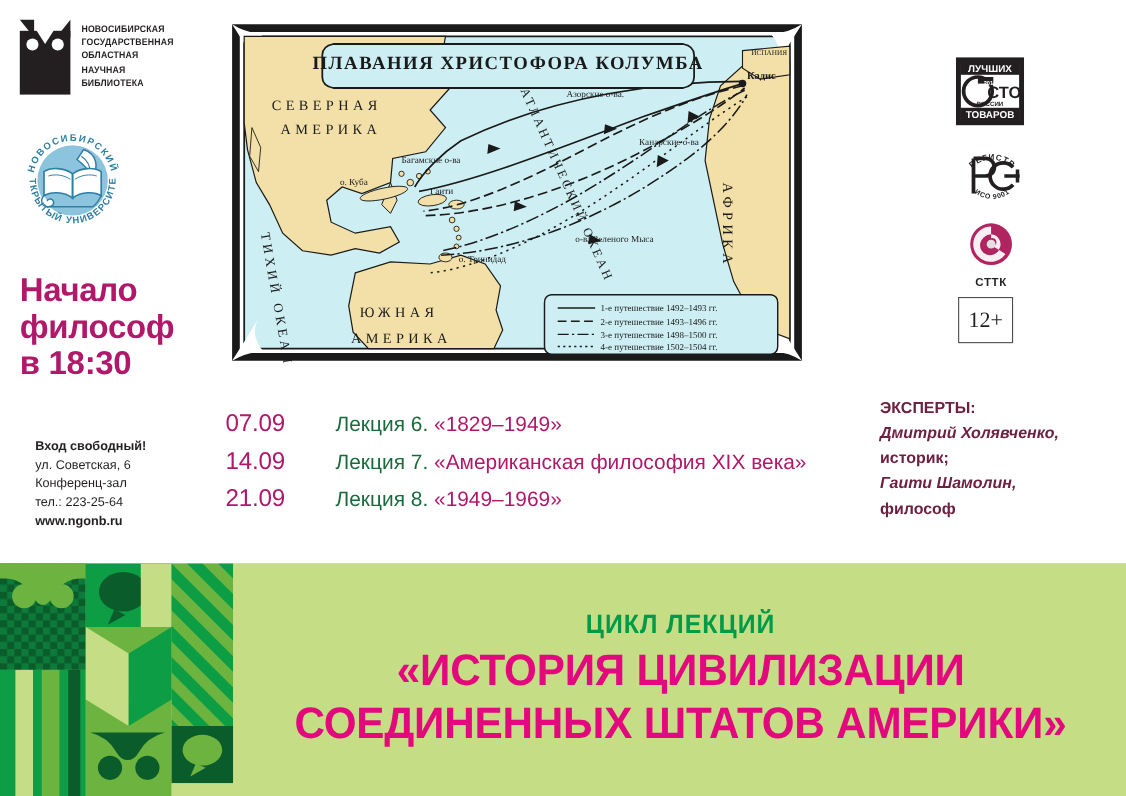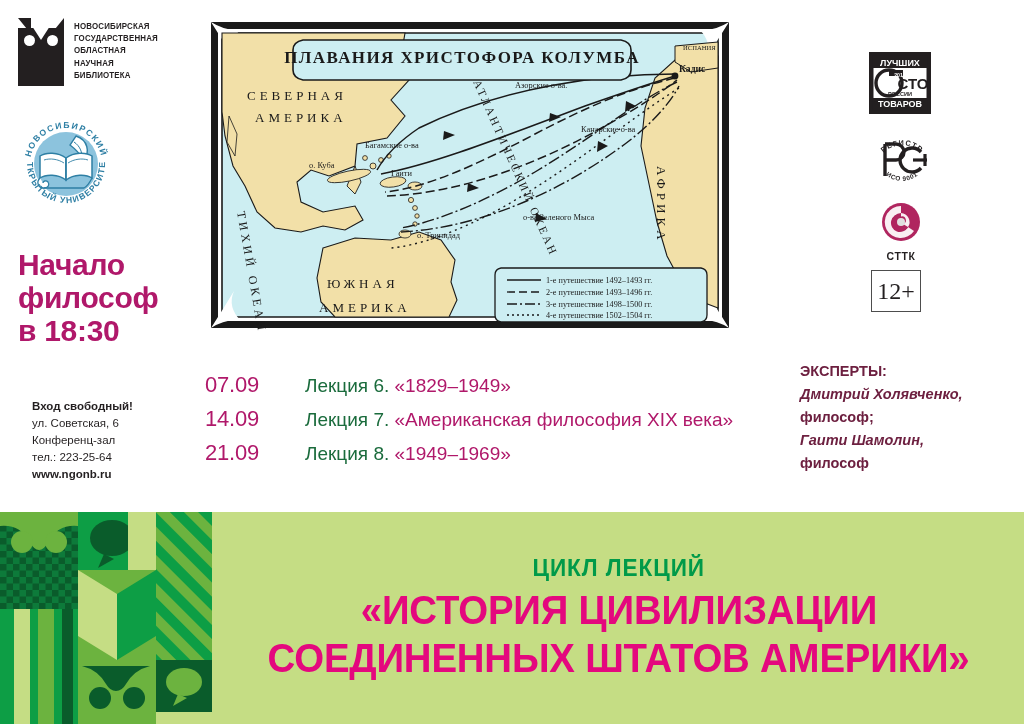--- a/index.html
+++ b/index.html
@@ -68,21 +68,21 @@
   #badge-100{left:14px;top:0;width:62px;height:62px;}
   #badge-pct{left:14px;top:78px;width:66px;height:56px;}
   #badge-sttk{left:20px;top:150px;width:52px;height:60px;text-align:center;}
   #badge-sttk .cap{
     font-size:10.5px;font-weight:bold;letter-spacing:0.6px;color:#231f20;margin-top:2px;
   }
   #badge-age{
     left:16px;top:218px;width:48px;height:40px;border:1.6px solid #4d4d4d;
     display:flex;align-items:center;justify-content:center;
   }
-  #badge-age .txt{font-size:24px;color:#231f20;font-family:"Liberation Serif",serif;}
+  #badge-age .txt{font-size:20px;color:#231f20;font-family:"Liberation Serif",serif;}
 
   
   #lectures{position:absolute;left:205px;top:372px;width:580px;}
   .lec-row{display:flex;align-items:baseline;height:34px;}
   .lec-date{
     width:100px;flex:0 0 100px;font-size:22px;font-weight:normal;color:#b0186a;
     letter-spacing:-0.2px;
   }
   .lec-body{font-size:19px;line-height:22px;white-space:nowrap;}
   .lec-label{color:#1a6b3c;}
@@ -372,21 +372,21 @@
       <div class="lec-body">
         <span class="lec-label">Лекция 8.</span>
         <span class="lec-title">«1949–1969»</span>
       </div>
     </div>
   </div>
 
   <div id="experts">
     <div class="hdr">ЭКСПЕРТЫ:</div>
     <div class="nm">Дмитрий Холявченко,</div>
-    <div class="pr">философ;</div>
+    <div class="pr">историк;</div>
     <div class="nm">Гаити Шамолин,</div>
     <div class="pr">философ</div>
   </div>
 
   <div id="banner">
 
     <div id="pattern">
       <svg width="212" height="212" viewBox="0 0 212 212" xmlns="http://www.w3.org/2000/svg">
         <defs>
           <pattern id="checks" width="13" height="13" patternUnits="userSpaceOnUse">

